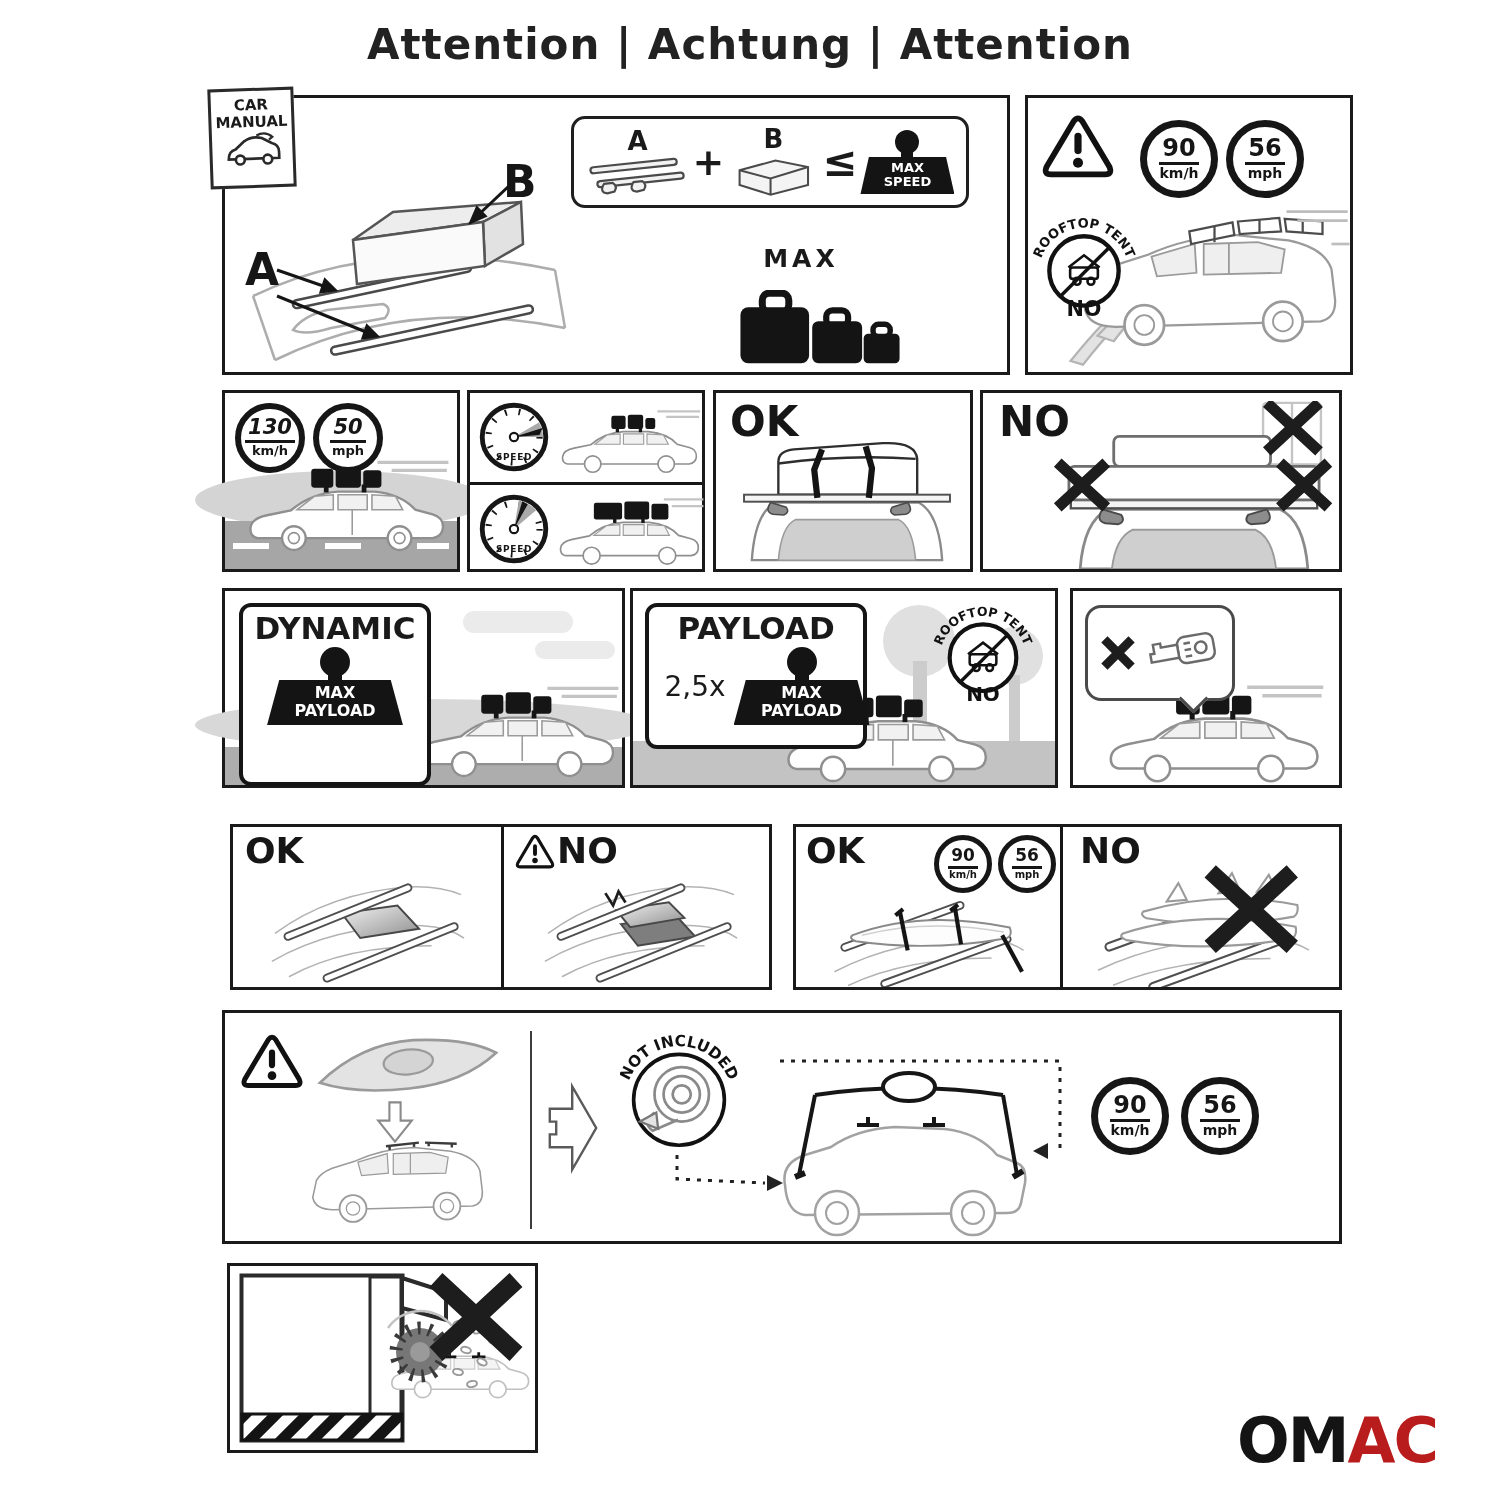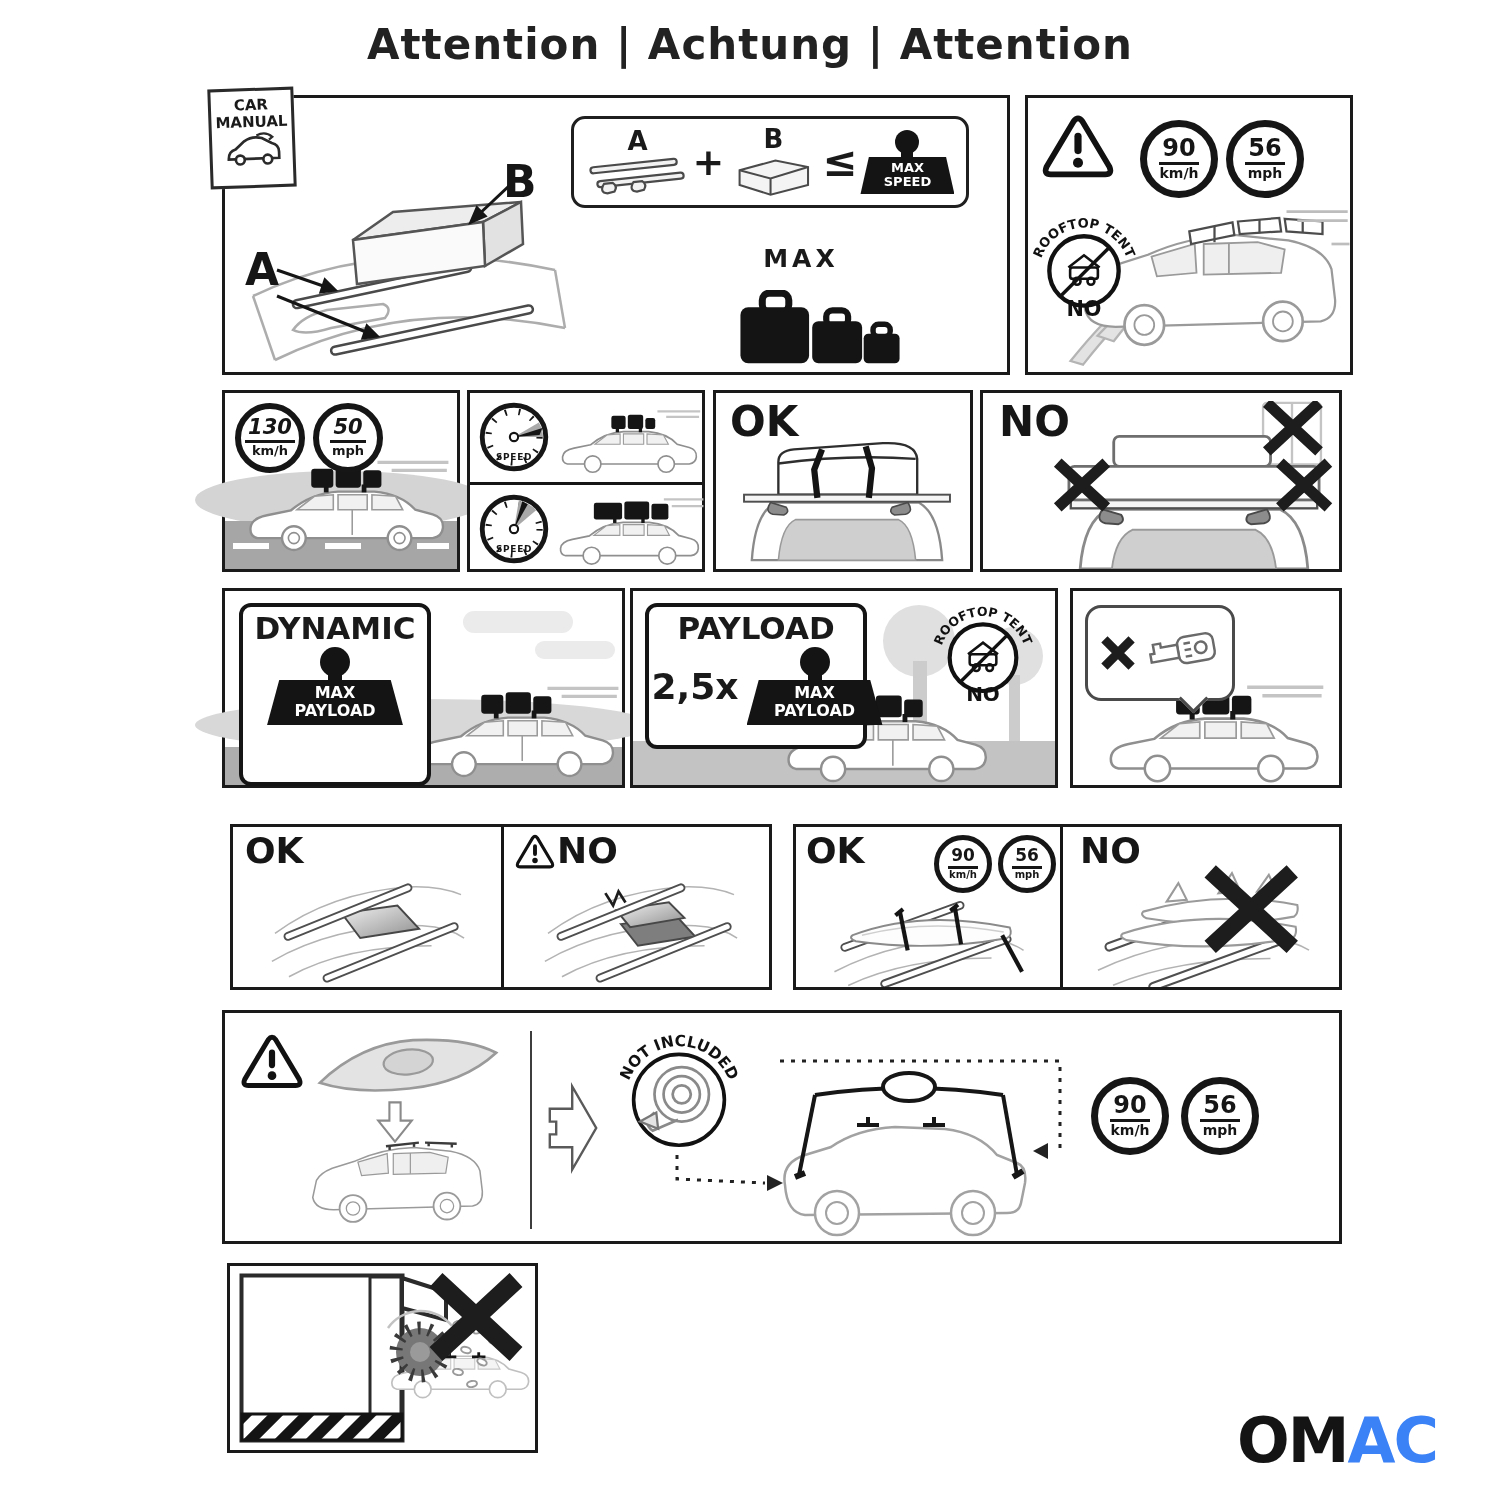--- a/index.html
+++ b/index.html
@@ -40,21 +40,21 @@
   .ground{position:absolute;left:0;right:0;bottom:0;background:#adadad;}
   .grass{position:absolute;left:0;right:0;bottom:0;background:#c3c3c3;}
   .tree{position:absolute;background:#e0e0e0;border-radius:50%;}
   .trunk{position:absolute;background:#cccccc;}
   .bubble{position:absolute;background:#fff;border:3px solid #4a4a4a;border-radius:16px;display:flex;align-items:center;justify-content:center;gap:6px;z-index:3;}
   .bubble::after{content:"";position:absolute;right:28px;bottom:-11px;width:18px;height:18px;background:#fff;
     border-right:3px solid #4a4a4a;border-bottom:3px solid #4a4a4a;transform:rotate(45deg);}
   .vdivider{position:absolute;background:#3d3d3d;width:2px;}
   #logo{position:absolute;font-weight:bold;font-size:62px;letter-spacing:-2px;line-height:1;}
   #logo .lb{color:#141414;}
-  #logo .lr{color:#3b82f6;}
+  #logo .lr{color:#b91c1c;}
 </style>
 </head>
 <body>
 
 <div id="page-title">Attention | Achtung | Attention</div>
 
 <div class="panel" id="p-manual" style="left:222px;top:95px;width:788px;height:280px;">
   <div class="booklet" style="left:-16px;top:-10px;width:86px;height:100px;">
     <div>CAR</div>
     <div>MANUAL</div>
@@ -430,21 +430,21 @@
 
 <div class="panel" id="p-static" style="left:630px;top:588px;width:428px;height:200px;">
   <div class="tree" style="left:250px;top:14px;width:72px;height:72px;"></div>
   <div class="trunk" style="left:280px;top:70px;width:14px;height:90px;"></div>
   <div class="tree" style="left:352px;top:36px;width:58px;height:58px;"></div>
   <div class="trunk" style="left:376px;top:84px;width:11px;height:76px;"></div>
   <div class="grass" style="height:44px;"></div>
   <div class="sign-box" style="left:12px;top:12px;width:222px;height:146px;">
     <div class="sign-title">PAYLOAD</div>
     <div style="display:flex;align-items:center;gap:8px;margin-top:2px;">
-      <span style="font-weight:bold;font-size:36px;margin-left:22px;">2,5x</span>
+      <span style="font-weight:normal;font-size:28px;margin-left:22px;">2,5x</span>
       <div class="kb kb-md">
         <div class="kb-ball"></div>
           <div class="kb-neck"></div>
         <div class="kb-body">
           <span>MAX</span>
           <span>PAYLOAD</span>
         </div>
       </div>
     </div>
   </div>

